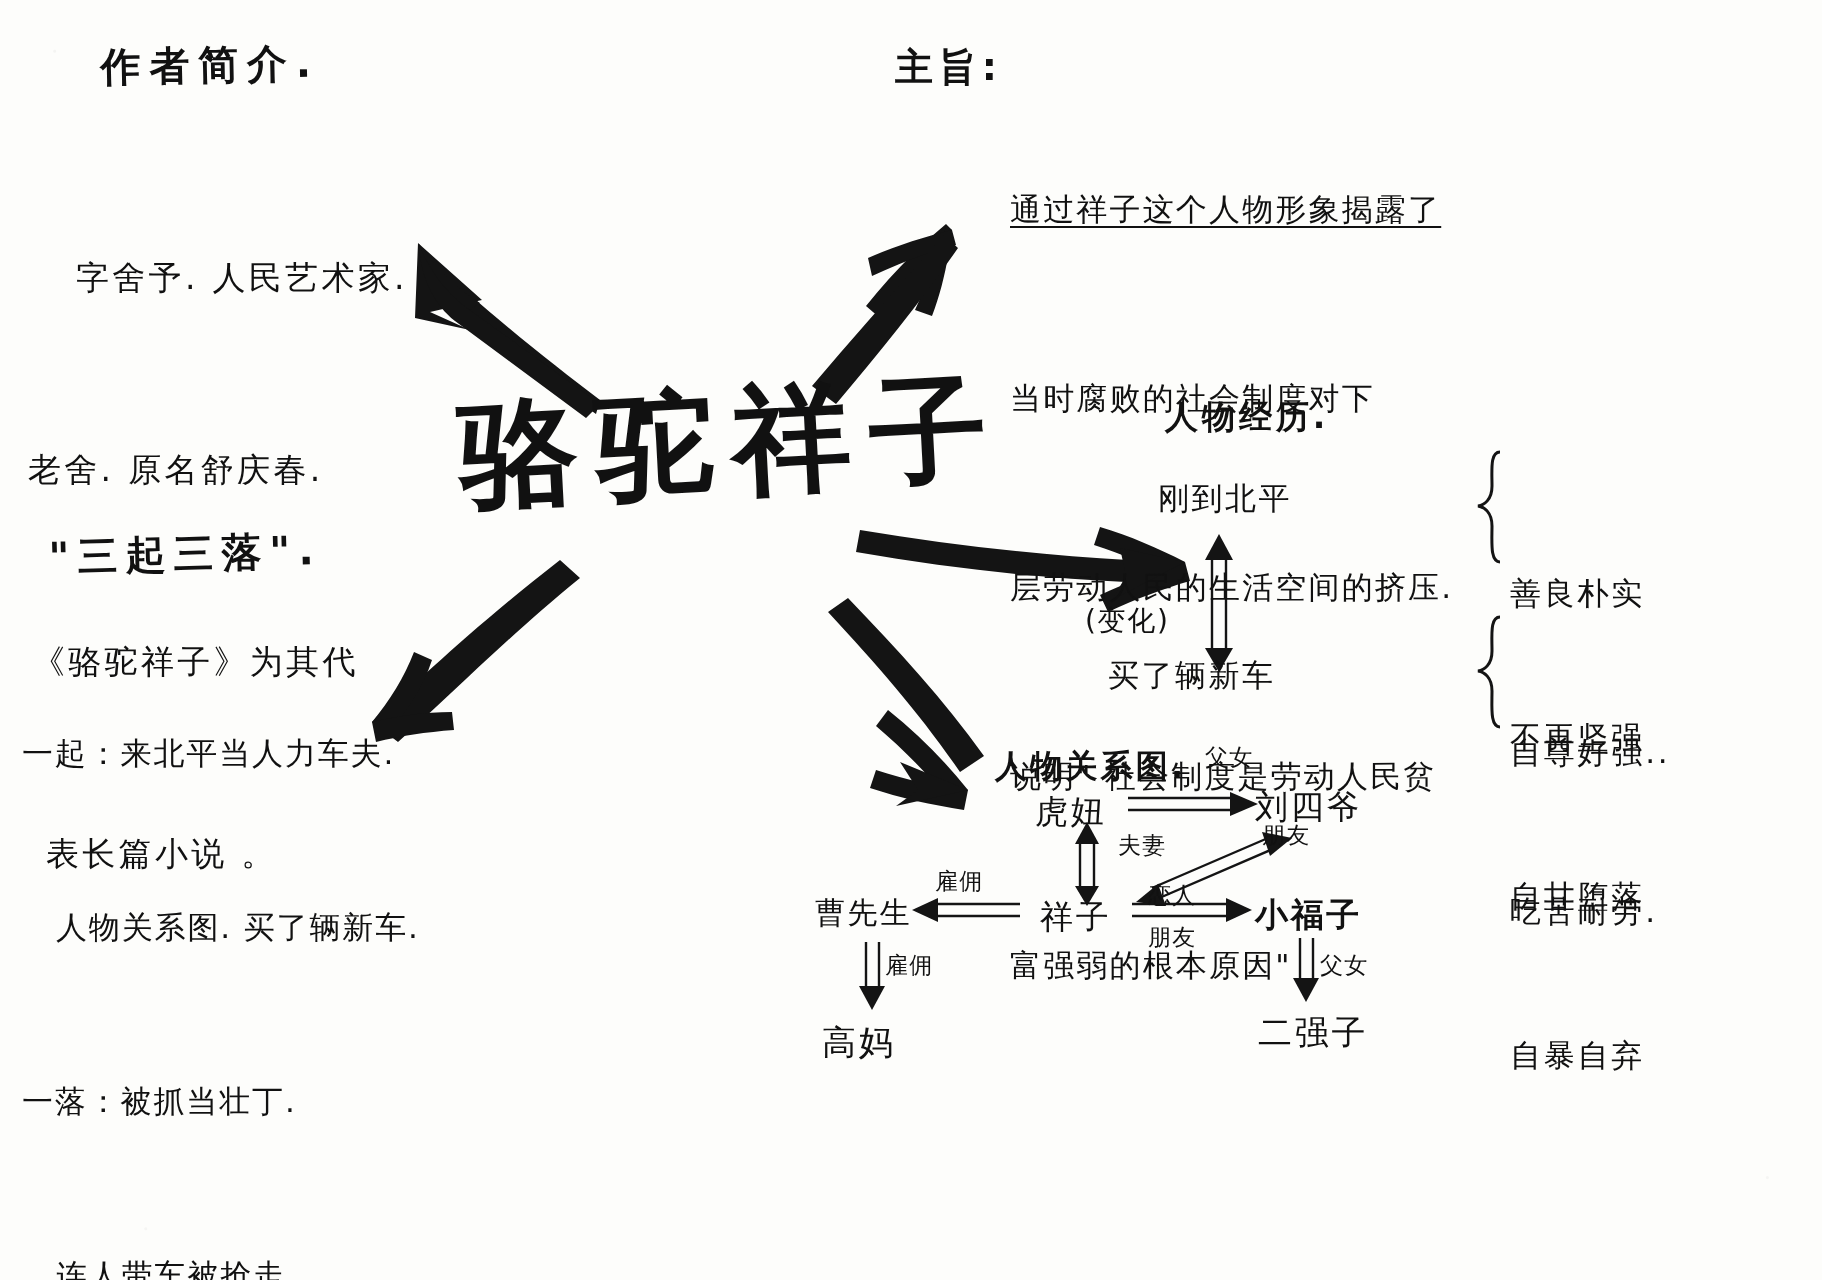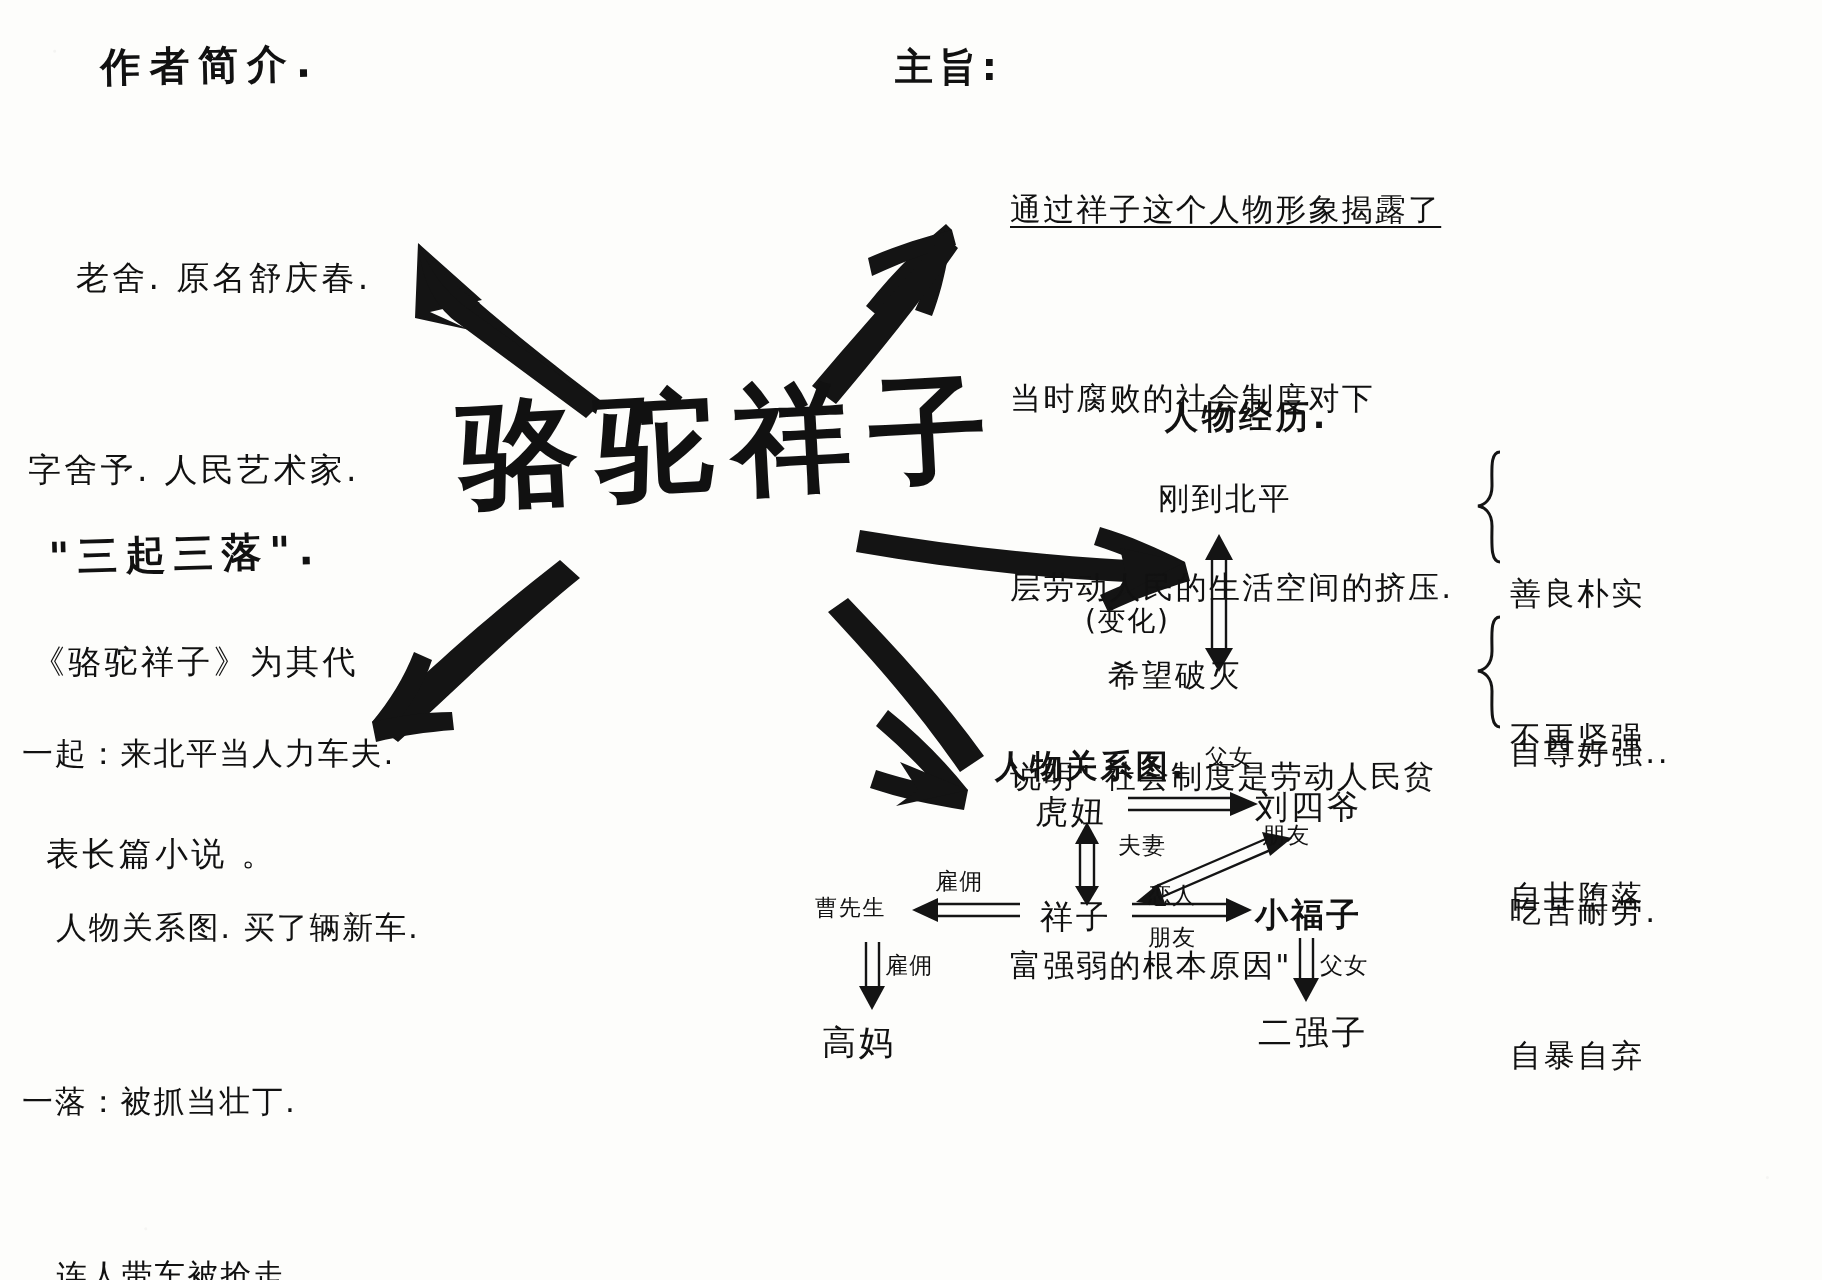--- a/index.html
+++ b/index.html
@@ -63,21 +63,21 @@
   .exp-stage2{left:1108px;top:655px;font-size:31px;letter-spacing:.08em;}
 
   .traits-a{left:1510px;top:461px;font-size:31px;line-height:53px;letter-spacing:.09em;}
   .traits-b{left:1510px;top:605px;font-size:31px;line-height:53px;letter-spacing:.09em;}
 
   .rel-title{left:995px;top:745px;font-size:32px;font-weight:600;letter-spacing:.1em;}
   .n-huniu{left:1035px;top:790px;font-size:33px;letter-spacing:.08em;}
   .n-liusiye{left:1255px;top:785px;font-size:33px;letter-spacing:.08em;}
   .n-xiangzi{left:1040px;top:895px;font-size:33px;letter-spacing:.08em;}
   .n-xiaofuzi{left:1255px;top:893px;font-size:33px;letter-spacing:.08em;font-weight:bold;}
-  .n-caoxs{left:815px;top:893px;font-size:22px;letter-spacing:.08em;}
+  .n-caoxs{left:815px;top:893px;font-size:30px;letter-spacing:.08em;}
   .n-gaoma{left:822px;top:1020px;font-size:34px;letter-spacing:.08em;}
   .n-erqiangzi{left:1258px;top:1010px;font-size:34px;letter-spacing:.08em;}
 
   .lbl{position:absolute;font-size:23px;letter-spacing:.05em;color:#111;}
   .lbl-funv1{left:1205px;top:742px;}
   .lbl-pengyou{left:1262px;top:820px;}
   .lbl-fuqi{left:1118px;top:830px;}
   .lbl-lianren{left:1148px;top:880px;}
   .lbl-pengyou2{left:1148px;top:922px;}
   .lbl-guyong1{left:935px;top:866px;}
@@ -176,22 +176,22 @@
     </g>
 
     <g>
       <path class="thin2" d="M1300,938 L1300,985 M1313,938 L1313,985"></path>
       <path class="ink" d="M1306,1002 L1319,978 L1293,978 Z"></path>
     </g>
   </svg>
 
   <div class="hw author-title">作者简介.</div>
   <div class="hw author-body blk">
+    <span class="line">字舍予. 人民艺术家.</span>
     <span class="line">老舍. 原名舒庆春.</span>
-    <span class="line">字舍予. 人民艺术家.</span>
     <span class="line">《骆驼祥子》为其代</span>
     <span class="line">表长篇小说 。</span>
   </div>
 
   <div class="hw theme-label">主旨:</div>
   <div class="hw theme-body blk">
     <span class="line">通过祥子这个人物形象揭露了</span>
     <span class="line">当时腐败的社会制度对下</span>
     <span class="line">层劳动人民的生活空间的挤压.</span>
     <span class="line">说明" 社会制度是劳动人民贫</span>
@@ -209,21 +209,21 @@
     
     
     
     
     
   </div>
 
   <div class="hw exp-title">人物经历.</div>
   <div class="hw exp-stage1">刚到北平</div>
   <div class="hw exp-change">(变化)</div>
-  <div class="hw exp-stage2">希望破灭</div>
+  <div class="hw exp-stage2">买了辆新车</div>
 
   <div class="hw traits-a blk">
     <span class="line">善良朴实</span>
     <span class="line">自尊好强..</span>
     <span class="line">吃苦耐劳.</span>
   </div>
   <div class="hw traits-b blk">
     <span class="line">不再坚强</span>
     <span class="line">自甘堕落</span>
     <span class="line">自暴自弃</span>

